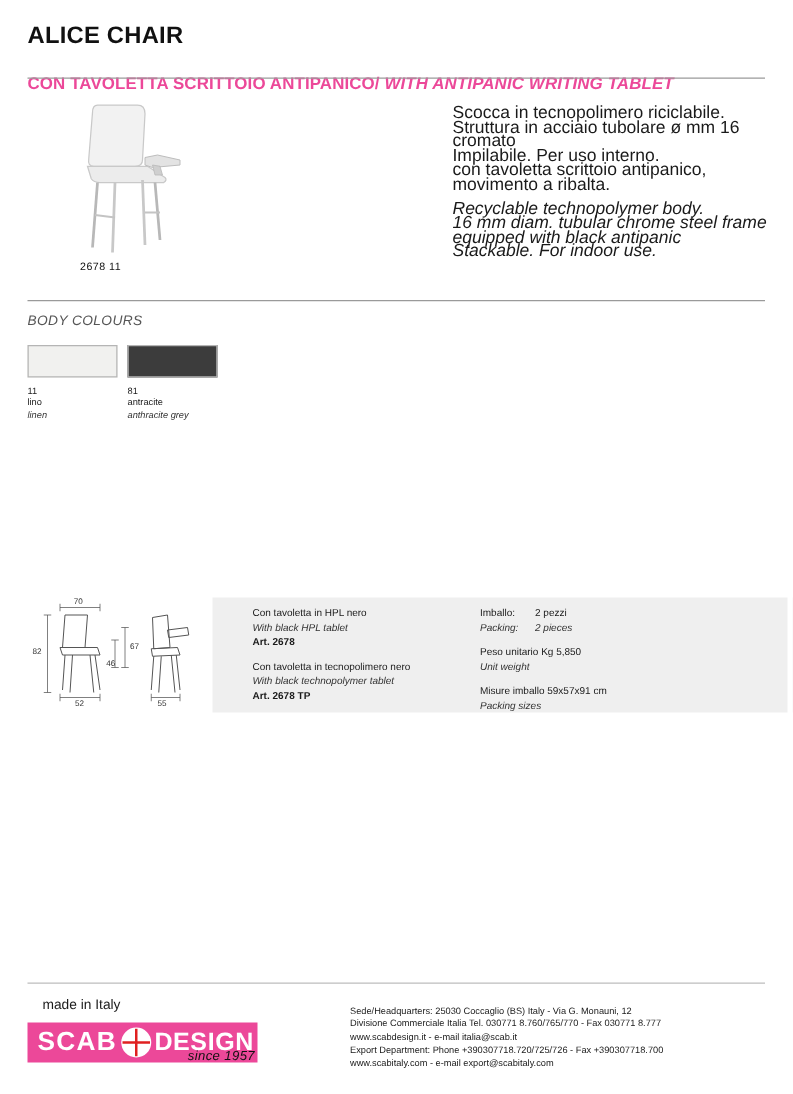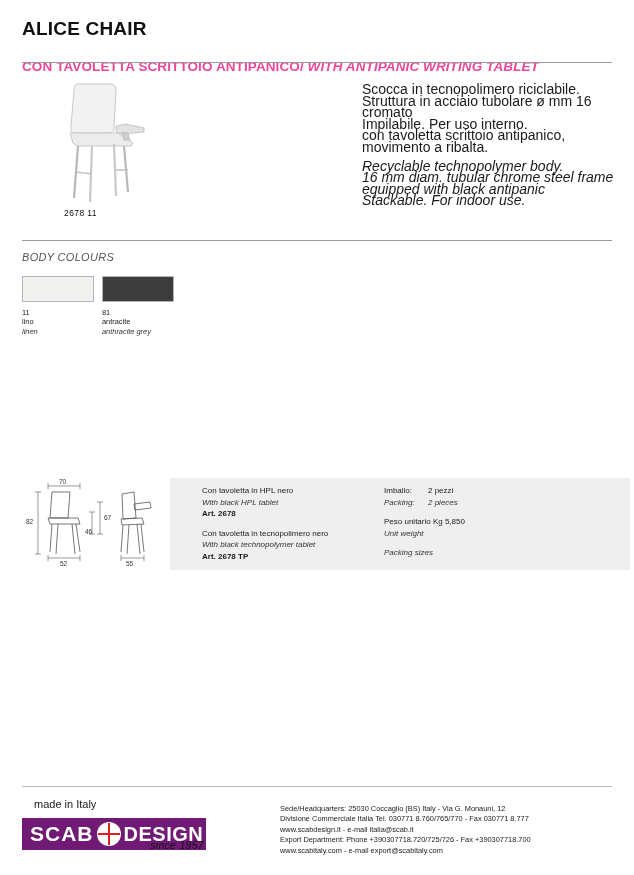--- a/index.html
+++ b/index.html
@@ -93,21 +93,21 @@
   .krow .k { width:44px; flex:none; }
 
   
   .footer-rule {
     position:absolute; left:22px; top:786px; width:590px; height:1px; background:#bdbdbd;
   }
   .made { position:absolute; left:34px; top:798px; font-size:11px; color:#1a1a1a; }
 
   .logo { position:absolute; left:22px; top:818px; width:184px; height:42px; }
   .logo-box {
-    position:absolute; left:0; top:0; width:184px; height:32px; background:#701a75;
+    position:absolute; left:0; top:0; width:184px; height:32px; background:#ec4899;
     display:flex; align-items:center;
   }
   .logo-scab {
     color:#fff; font-size:21px; font-weight:bold; letter-spacing:1px; padding-left:8px;
     font-family:"Liberation Sans", sans-serif;
   }
   .logo-globe {
     width:24px; height:24px; border-radius:50%; background:#fff; margin:0 3px;
     position:relative; flex:none;
   }
@@ -267,20 +267,21 @@
         <span>2 pezzi</span>
       </div>
       <div class="tline it krow">
         <span class="k">Packing:</span>
         <span>2 pieces</span>
       </div>
       <div class="tgap"></div>
       <div class="tline">Peso unitario Kg 5,850</div>
       <div class="tline it">Unit weight</div>
       <div class="tgap"></div>
+      <div class="tline">Misure imballo 59x57x91  cm</div>
       <div class="tline it">Packing sizes</div>
     </div>
   </div>
 
   <div class="footer-rule"></div>
   <div class="made">made in Italy</div>
 
   <div class="logo">
     <div class="logo-box">
       <span class="logo-scab">SCAB</span>

